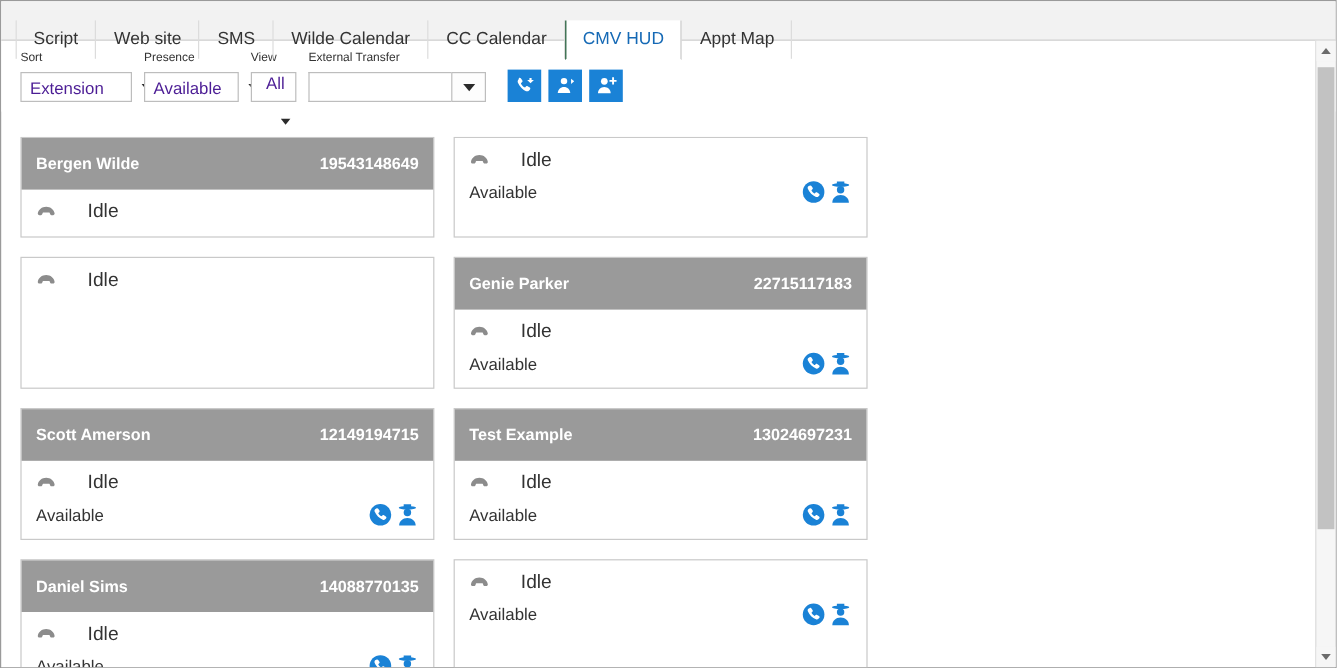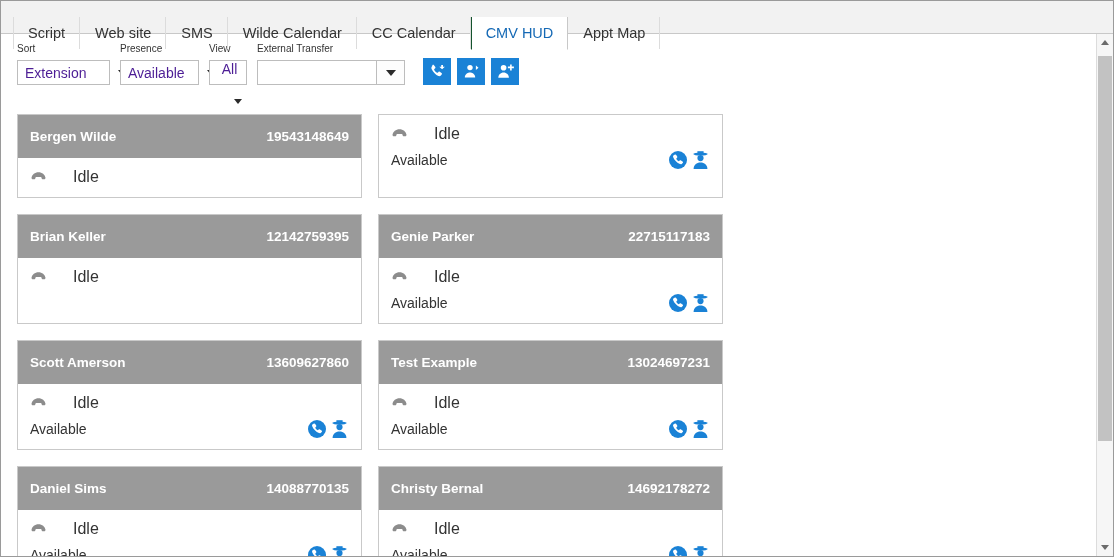--- a/index.html
+++ b/index.html
@@ -346,24 +346,20 @@
                   <ellipse cx="9.5" cy="4.1" rx="7.2" ry="1.5" fill="#1a82d6"></ellipse>
                   <path fill="#1a82d6" d="M6.4 1.2h6.2v3H6.4z"></path>
                   <circle cx="9.5" cy="8.1" r="3.1" fill="#1a82d6"></circle>
                   <path fill="#1a82d6" d="M2.6 19c0-3.8 3-6.4 6.9-6.4s6.9 2.6 6.9 6.4z"></path>
                 </svg>
               </div>
             </div>
           </div>
         </div>
         <div class="card">
-          <div class="card-head">
-            <span>Brian Keller</span>
-            <span>12142759395</span>
-          </div>
           <div class="card-body">
             <div class="row">
               <svg class="handset" width="17" height="14" viewBox="0 0 17 14">
                 <path fill="#8c8c8c" d="M8.5 2.2C4.9 2.2 2 4.6 1.5 7.8c-.1.8.5 1.5 1.3 1.5h1.3c.7 0 1.3-.6 1.3-1.3 0-.5.4-.9.9-.9h4.4c.5 0 .9.4.9.9 0 .7.6 1.3 1.3 1.3h1.3c.8 0 1.4-.7 1.3-1.5C15 4.6 12.1 2.2 8.5 2.2z"></path>
               </svg>
               <span class="status-text">Idle</span>
             </div>
           </div>
         </div>
         <div class="card">
@@ -391,21 +387,21 @@
                   <circle cx="9.5" cy="8.1" r="3.1" fill="#1a82d6"></circle>
                   <path fill="#1a82d6" d="M2.6 19c0-3.8 3-6.4 6.9-6.4s6.9 2.6 6.9 6.4z"></path>
                 </svg>
               </div>
             </div>
           </div>
         </div>
         <div class="card">
           <div class="card-head">
             <span>Scott Amerson</span>
-            <span>13609627860</span>
+            <span>12149194715</span>
           </div>
           <div class="card-body">
             <div class="row">
               <svg class="handset" width="17" height="14" viewBox="0 0 17 14">
                 <path fill="#8c8c8c" d="M8.5 2.2C4.9 2.2 2 4.6 1.5 7.8c-.1.8.5 1.5 1.3 1.5h1.3c.7 0 1.3-.6 1.3-1.3 0-.5.4-.9.9-.9h4.4c.5 0 .9.4.9.9 0 .7.6 1.3 1.3 1.3h1.3c.8 0 1.4-.7 1.3-1.5C15 4.6 12.1 2.2 8.5 2.2z"></path>
               </svg>
               <span class="status-text">Idle</span>
             </div>
             <div class="row-2">
               <span>Available</span>
@@ -476,24 +472,20 @@
                   <ellipse cx="9.5" cy="4.1" rx="7.2" ry="1.5" fill="#1a82d6"></ellipse>
                   <path fill="#1a82d6" d="M6.4 1.2h6.2v3H6.4z"></path>
                   <circle cx="9.5" cy="8.1" r="3.1" fill="#1a82d6"></circle>
                   <path fill="#1a82d6" d="M2.6 19c0-3.8 3-6.4 6.9-6.4s6.9 2.6 6.9 6.4z"></path>
                 </svg>
               </div>
             </div>
           </div>
         </div>
         <div class="card">
-          <div class="card-head">
-            <span>Christy Bernal</span>
-            <span>14692178272</span>
-          </div>
           <div class="card-body">
             <div class="row">
               <svg class="handset" width="17" height="14" viewBox="0 0 17 14">
                 <path fill="#8c8c8c" d="M8.5 2.2C4.9 2.2 2 4.6 1.5 7.8c-.1.8.5 1.5 1.3 1.5h1.3c.7 0 1.3-.6 1.3-1.3 0-.5.4-.9.9-.9h4.4c.5 0 .9.4.9.9 0 .7.6 1.3 1.3 1.3h1.3c.8 0 1.4-.7 1.3-1.5C15 4.6 12.1 2.2 8.5 2.2z"></path>
               </svg>
               <span class="status-text">Idle</span>
             </div>
             <div class="row-2">
               <span>Available</span>
               <div class="actions">

